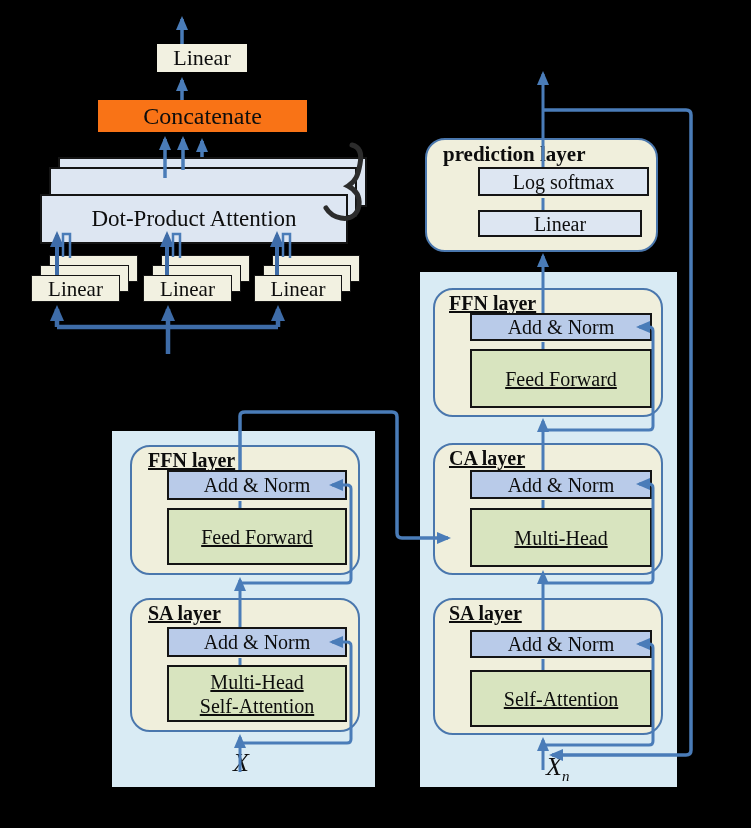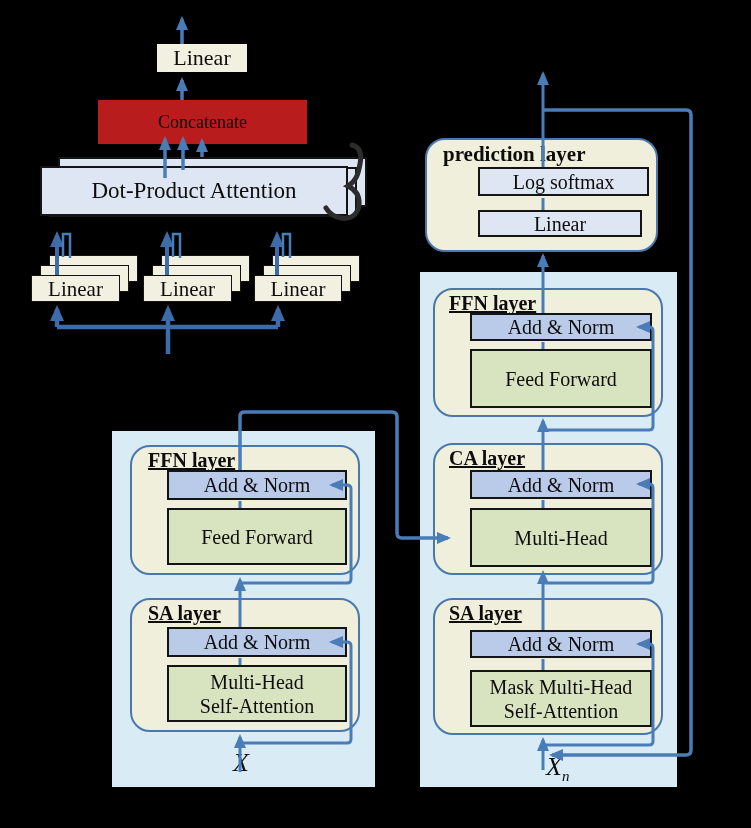--- a/index.html
+++ b/index.html
@@ -7,48 +7,48 @@
          font-family:"Liberation Serif", serif;color:#0d0d0d;}
   .abs{position:absolute;box-sizing:border-box;}
   .panel{background:#d9ebf4;z-index:1;}
   .container{background:#f0efdc;border:2.5px solid #4a77ad;border-radius:20px;z-index:2;}
   .ctitle{position:absolute;font-weight:bold;font-size:20px;text-decoration:underline;
           white-space:nowrap;z-index:3;}
   .ctitle.nound{text-decoration:none;}
   .ibox{border:2px solid #141414;display:flex;align-items:center;justify-content:center;
         text-align:center;font-size:20px;line-height:24px;z-index:3;margin-left:20px;}
   .blue{background:#b9cbe9;}
-  .green{background:#d8e4bf;}
+  .green{background:#d8e4bf;text-decoration:underline;}
   .pale{background:#dde6f2;}
   .cream{background:#f2f1e1;}
   .noborder{border:none;}
   .thinborder{border:1.5px solid #141414;}
   .stackbox{z-index:3;}
   .stackback{z-index:2;}
   .stackmid{z-index:2;}
   .inlabel{font-style:italic;font-size:26px;z-index:3;white-space:nowrap;}
   .inlabel sub{font-size:15px;font-style:italic;}
   svg.overlay{position:absolute;left:0;top:0;z-index:5;pointer-events:none;}
 </style>
 </head>
 <body>
 
 <div class="stage">
 
   <div class="abs ibox cream noborder" style="left:137px;top:44px;width:90px;height:28px;font-size:22px;">
     <span>Linear</span>
   </div>
 
-  <div class="abs ibox noborder" style="left:78px;top:100px;width:209px;height:44px;font-size:18px;background:#b91c1c;">
+  <div class="abs ibox noborder" style="left:78px;top:100px;width:209px;height:32px;font-size:24px;background:#f97316;">
     <span>Concatenate</span>
   </div>
 
   <div class="abs ibox pale stackback" style="left:38px;top:157px;width:309px;height:50px;"></div>
   <div class="abs ibox pale stackmid" style="left:29px;top:167px;width:308px;height:50px;"></div>
-  <div class="abs ibox pale stackbox" style="left:20px;top:166px;width:308px;height:50px;font-size:23px;">
+  <div class="abs ibox pale stackbox" style="left:20px;top:194px;width:308px;height:50px;font-size:23px;">
     <span>Dot-Product Attention</span>
   </div>
 
   <div class="abs ibox cream thinborder stackback" style="left:29px;top:255px;width:89px;height:27px;"></div>
   <div class="abs ibox cream thinborder stackmid" style="left:20px;top:265px;width:89px;height:27px;"></div>
   <div class="abs ibox cream thinborder stackbox" style="left:11px;top:275px;width:89px;height:27px;font-size:21px;">
     <span>Linear</span>
   </div>
 
   <div class="abs ibox cream thinborder stackback" style="left:141px;top:255px;width:89px;height:27px;"></div>
@@ -114,21 +114,20 @@
   <div class="abs ibox green" style="left:450px;top:508px;width:182px;height:59px;flex-direction:column;">
     <span>Multi-Head</span>
   </div>
 
   <div class="abs container" style="left:433px;top:598px;width:230px;height:137px;"></div>
   <div class="ctitle" style="left:449px;top:602px;">SA layer</div>
   <div class="abs ibox blue" style="left:450px;top:630px;width:182px;height:28px;">
     <span>Add &amp; Norm</span>
   </div>
   <div class="abs ibox green" style="left:450px;top:670px;width:182px;height:57px;flex-direction:column;">
-    <span>Mask Multi-Head</span>
     <span>Self-Attention</span>
   </div>
 
   <div class="abs inlabel" style="left:546px;top:752px;"><span>X</span><sub>n</sub></div>
 
   <svg class="overlay" width="751" height="828" viewBox="0 0 751 828">
     <defs>
       <marker id="mB" orient="auto" markerUnits="userSpaceOnUse" markerWidth="14" markerHeight="12" refX="11" refY="6">
         <path d="M0,0 L14,6 L0,12 Z" fill="#4a7cb8"></path>
       </marker>

